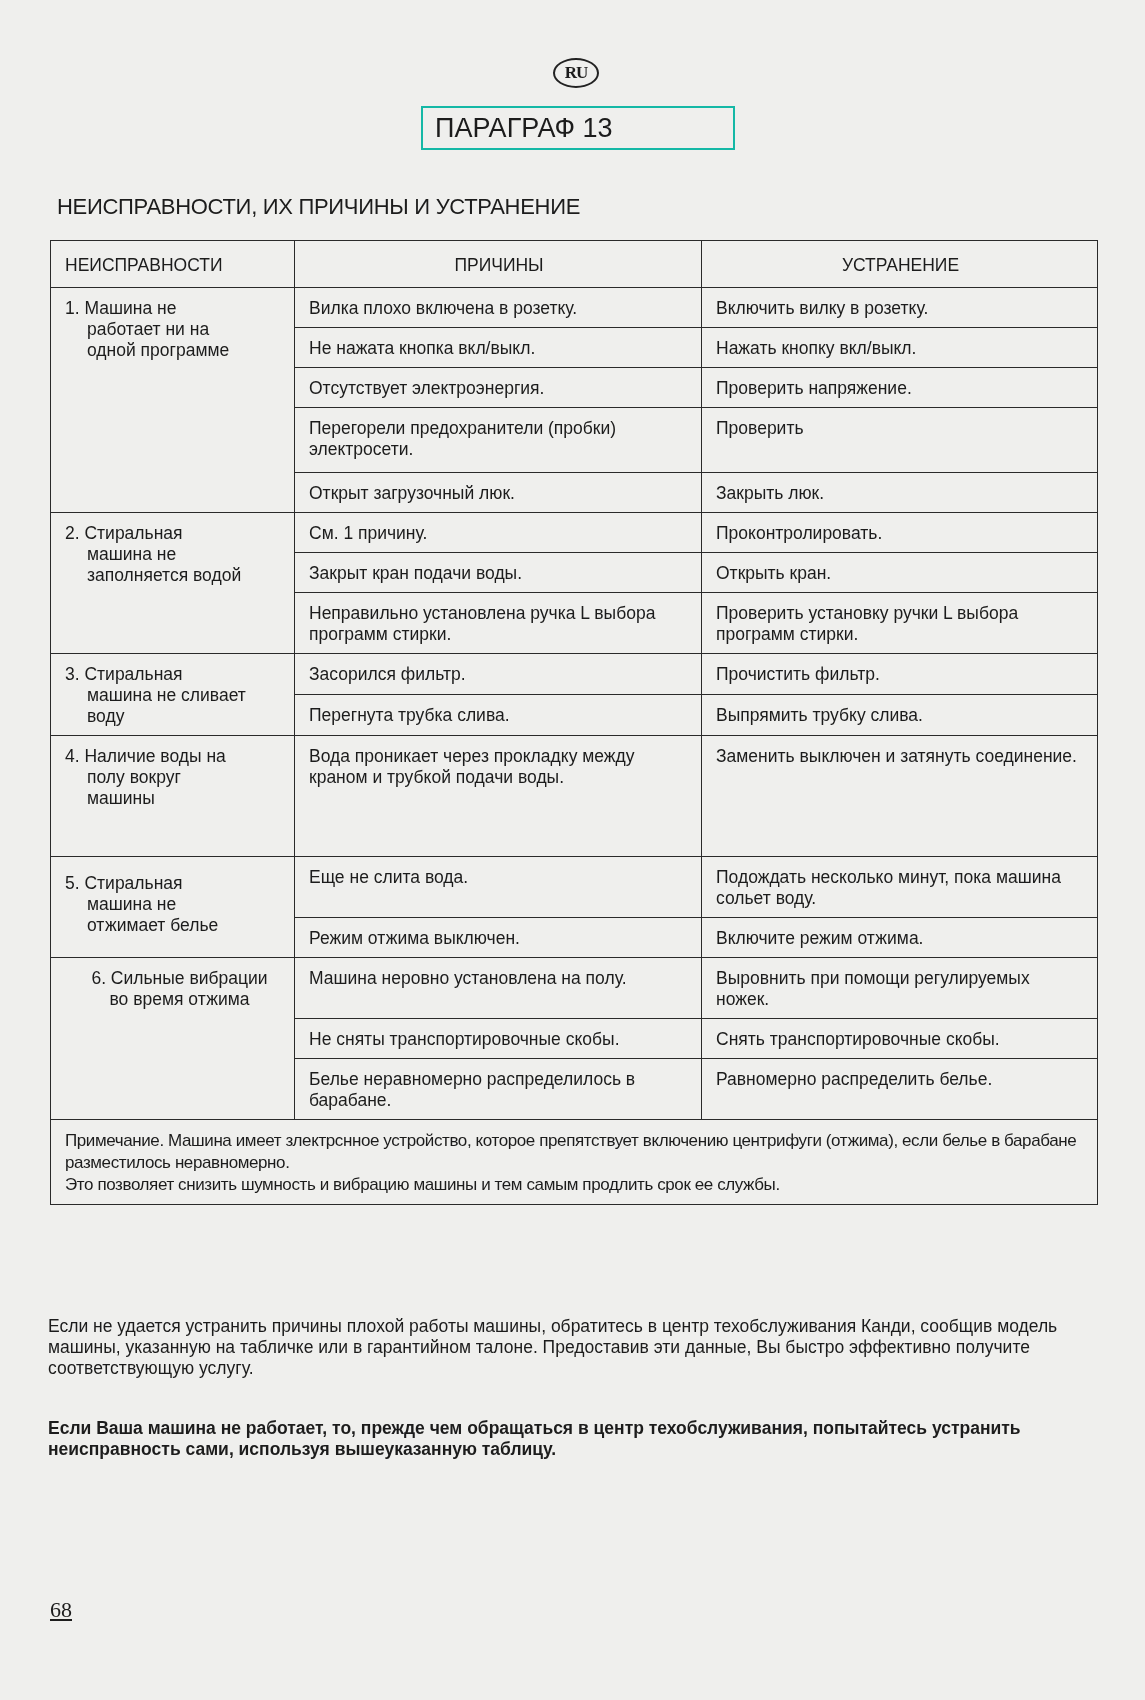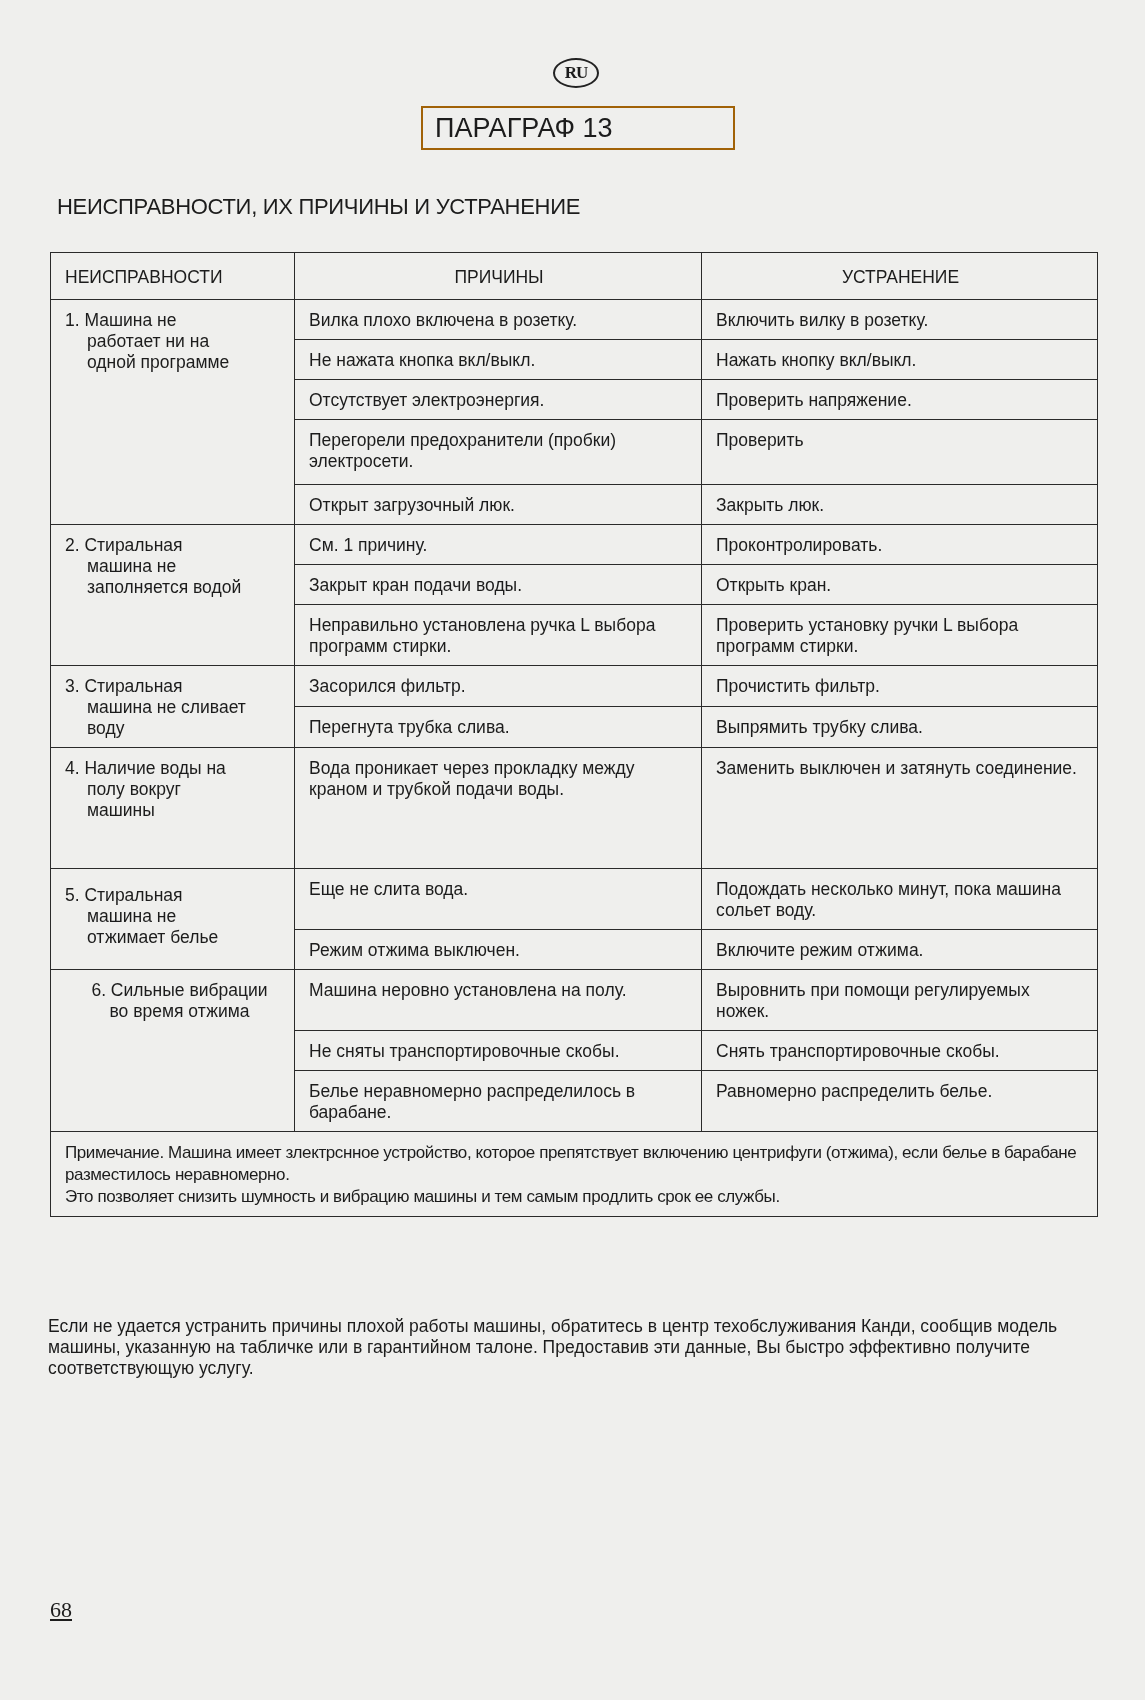--- a/index.html
+++ b/index.html
@@ -15,33 +15,33 @@
     position: absolute; left: 553px; top: 58px;
     width: 42px; height: 26px;
     border: 2px solid #222; border-radius: 50%;
     font-family: Liberation Serif, serif; font-weight: bold;
     font-size: 17px; line-height: 26px; text-align: center;
     letter-spacing: -1px;
   }
   .para-box {
     position: absolute; left: 421px; top: 106px;
     width: 298px; height: 40px;
-    border: 2px solid #a16207;
+    border: 2px solid #14b8a6;
     font-size: 27px; line-height: 40px;
     padding-left: 12px; box-sizing: content-box;
   }
   .section-title {
     position: absolute; left: 57px; top: 194px;
     font-size: 22px; letter-spacing: -0.3px;
   }
   table.trouble {
     position: absolute; left: 50px; top: 240px;
     width: 1048px;
     border-collapse: collapse;
-    font-size: 17.5px; line-height: 21px; margin-top: 12px;
+    font-size: 17.5px; line-height: 21px;
   }
   table.trouble td, table.trouble th {
     border: 1.5px solid #2a2a2a;
     vertical-align: top;
     padding: 10px 12px 8px 14px;
     font-weight: normal;
   }
   table.trouble th { text-align: left; height: 28px; vertical-align: middle; }
   table.trouble th.center { text-align: center; }
   td.fault { width: 205px; padding-left: 18px; }
@@ -188,15 +188,16 @@
         <div>Примечание. Машина имеет злектрсннoе устройство, которое препятствует включению центрифуги (отжима), если белье в барабане разместилось неравномерно.</div>
         <div>Это позволяет снизить шумность и вибрацию машины и тем самым продлить срок ее службы.</div>
       </td>
     </tr>
   </tbody>
 </table>
 
 <div class="body-par">Если не удается устранить причины плохой работы машины, обратитесь в центр техобслуживания Канди, сообщив модель машины, указанную на табличке или в гарантийном талоне. Предоставив эти данные, Вы быстро эффективно получите соответствующую услугу.</div>
 
 <div class="attention">
+  <div>Если Ваша машина не работает, то, прежде чем обращаться в центр техобслуживания, попытайтесь устранить неисправность сами, используя вышеуказанную таблицу.</div>
 </div>
 
 <div class="page-num">68</div>
 
 </body></html>

